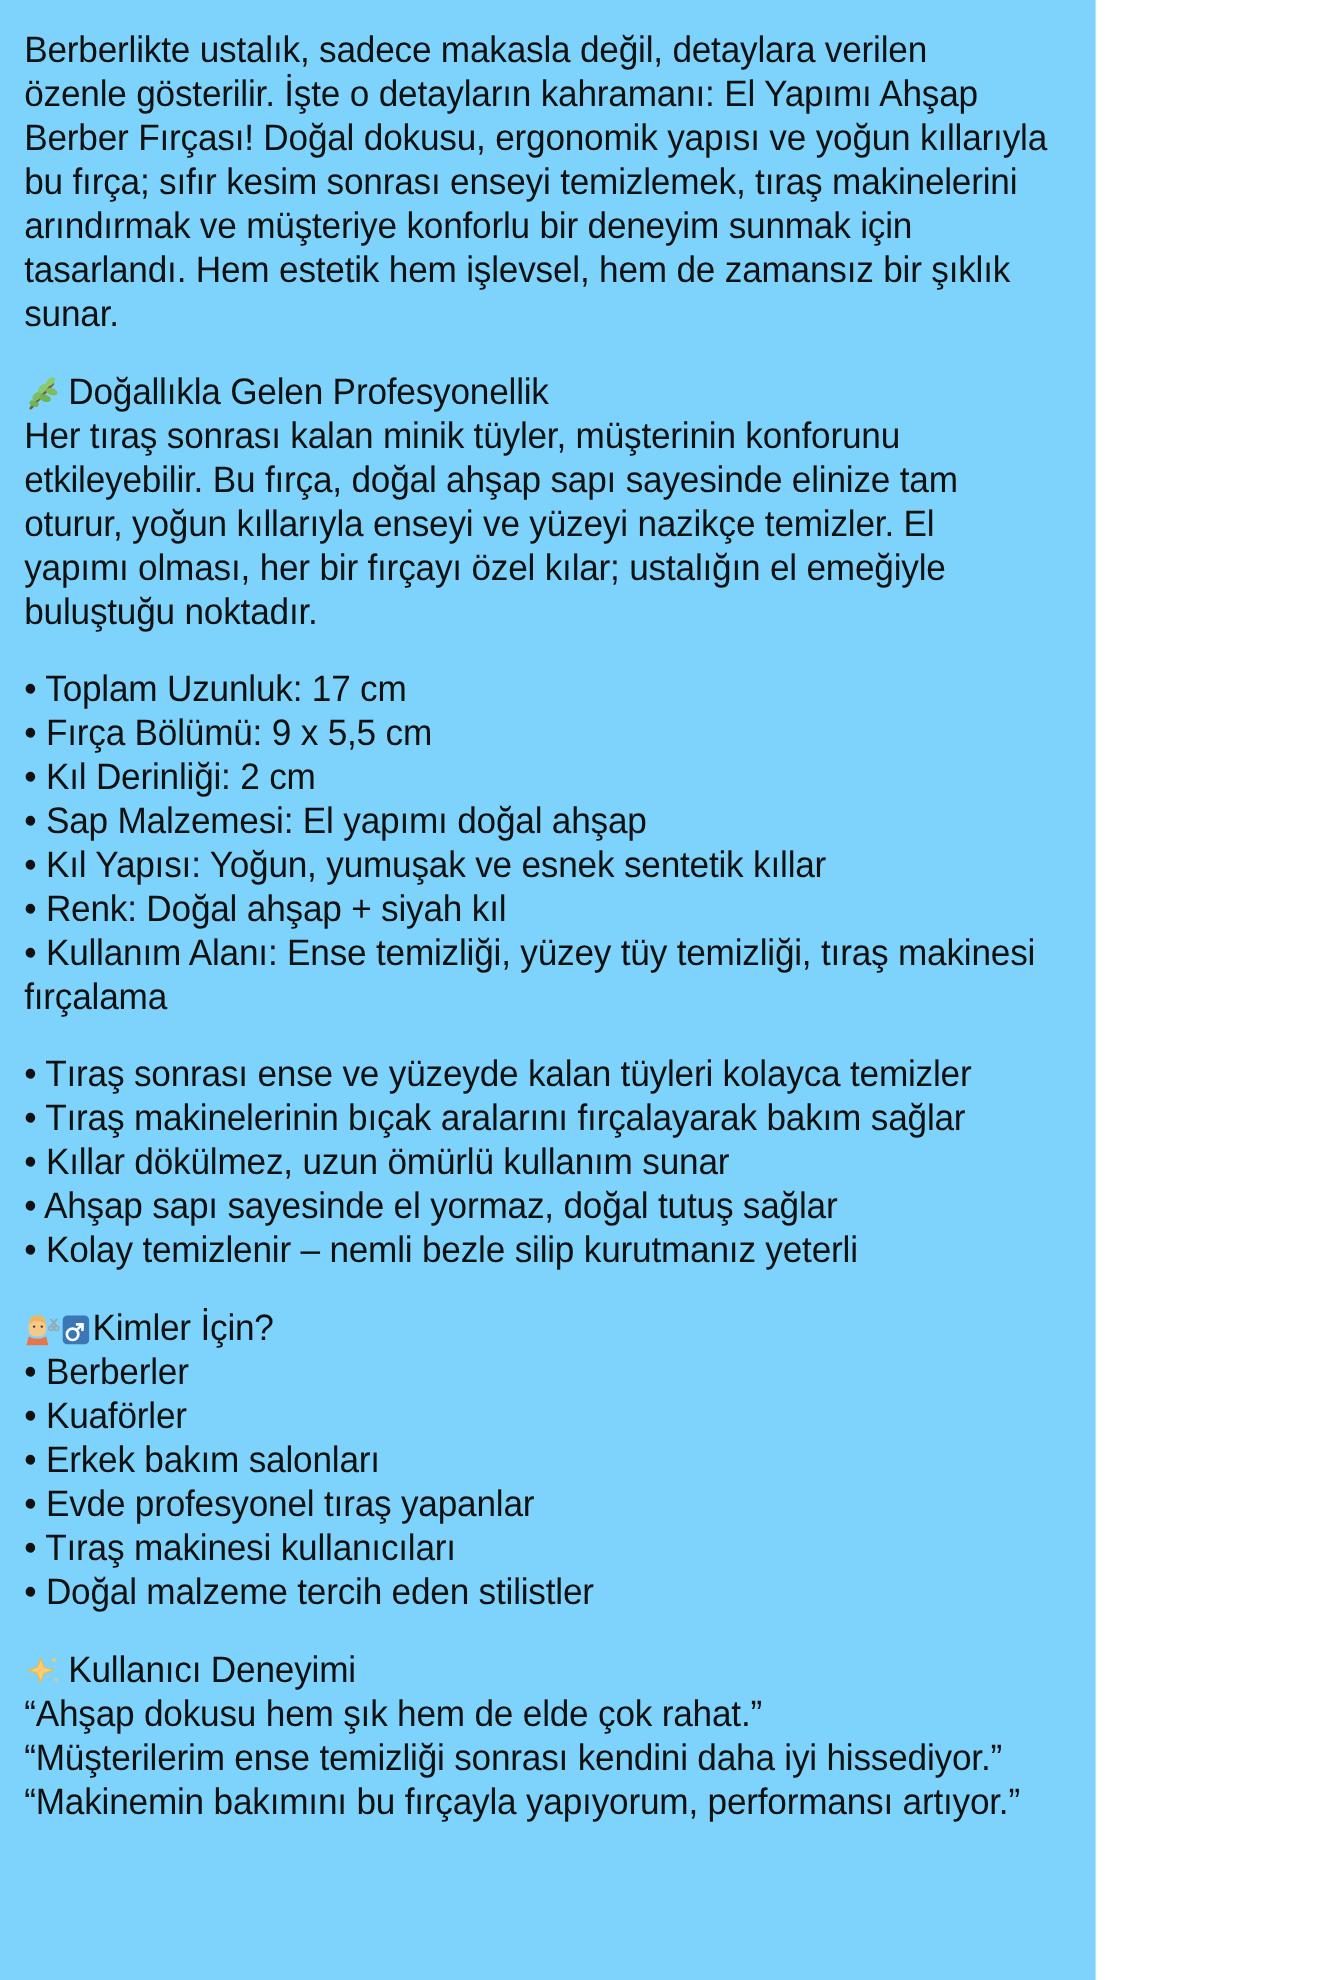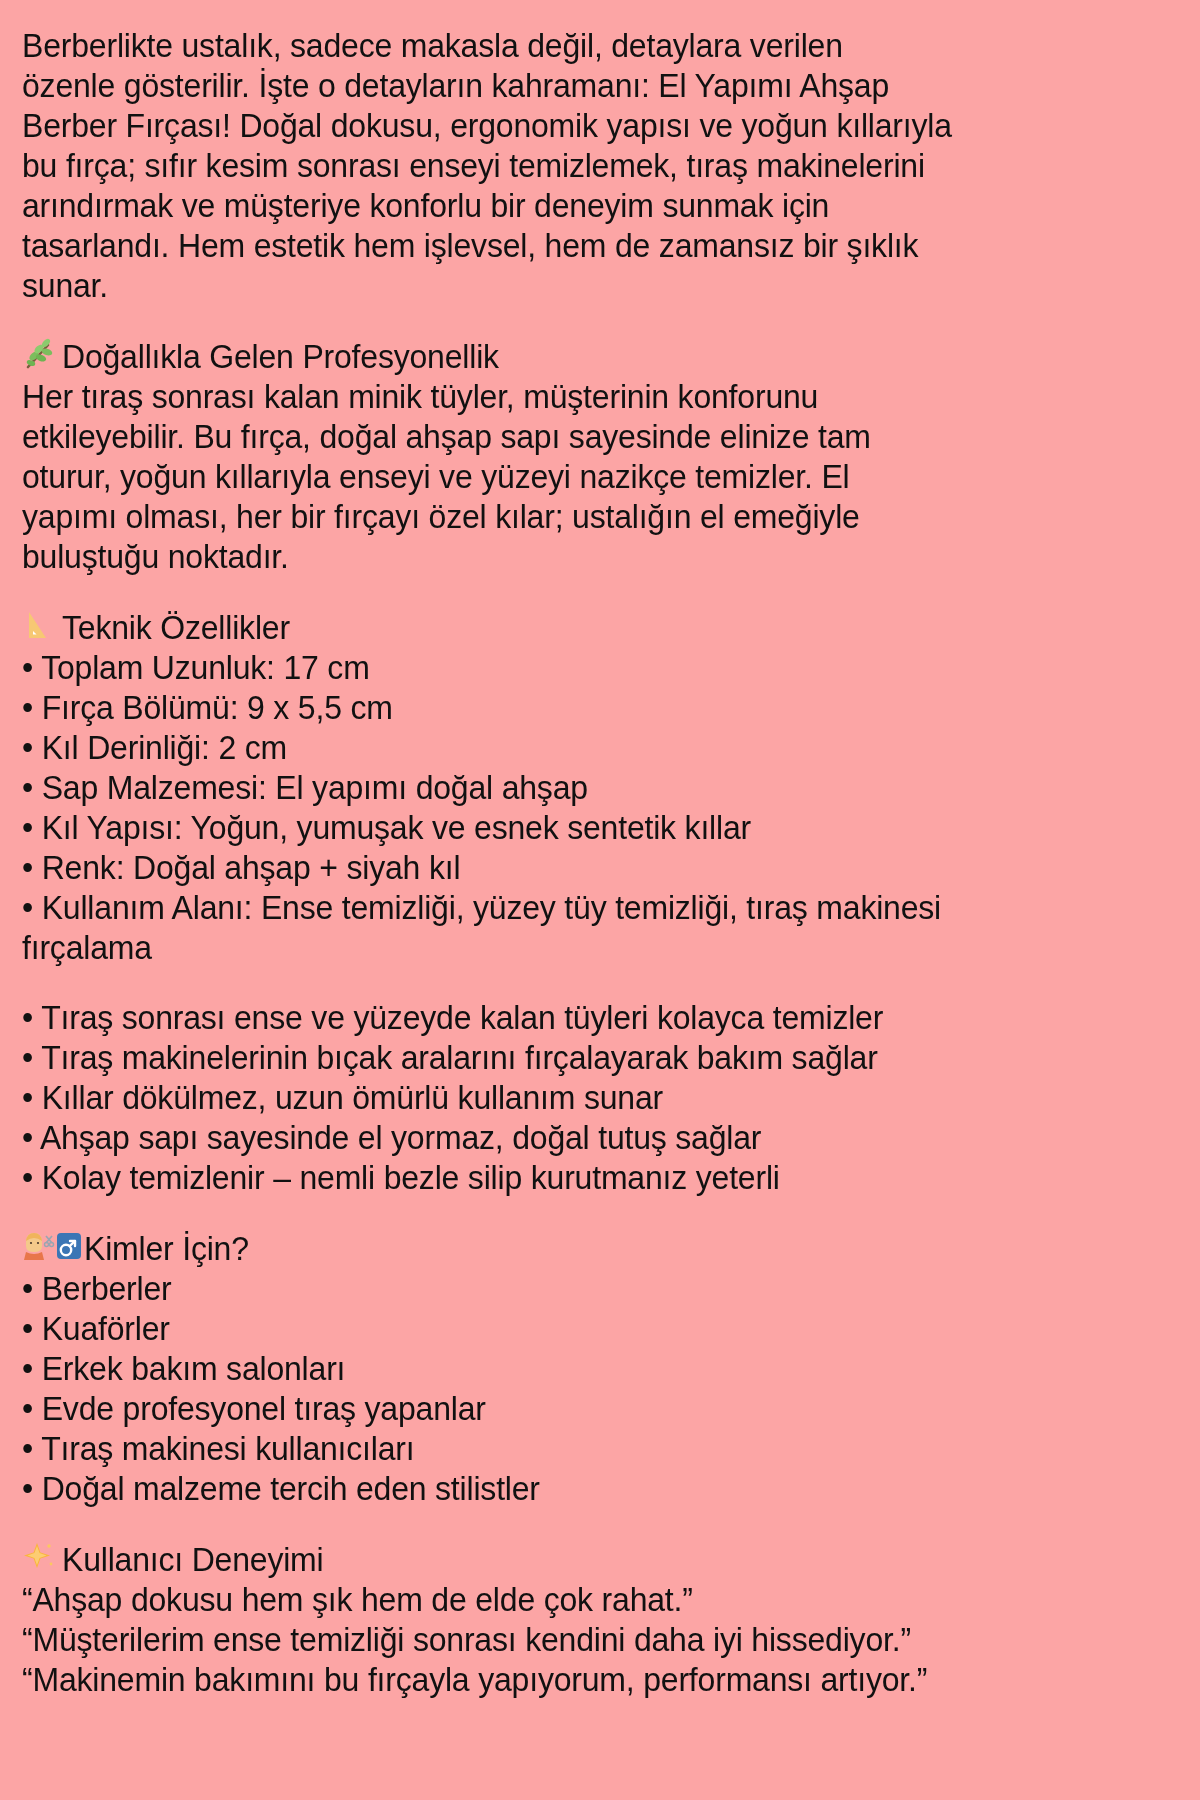--- a/index.html
+++ b/index.html
@@ -9,24 +9,24 @@
   }
   body {
     width: 1200px;
     height: 1800px;
     font-family: "Liberation Sans", "DejaVu Sans", sans-serif;
     color: #111111;
     -webkit-font-smoothing: antialiased;
   }
   #page {
     box-sizing: border-box;
-    width: 1200px;
+    width: 996px;
     height: 1800px;
     padding: 26px 98px 0 22px;
-    background: #fca5a5;
+    background: #7dd3fc;
     overflow: hidden;
   }
   .para,
   .section {
     margin: 0 0 30px 0;
   }
   .line {
     font-size: 33.5px;
     line-height: 40px;
     letter-spacing: -0.2px;
@@ -34,21 +34,21 @@
     font-stretch: condensed;
     transform: scaleX(0.955);
     transform-origin: left center;
   }
   .heading-line {
     font-size: 33.5px;
     line-height: 41px;
     letter-spacing: -0.2px;
     white-space: pre;
     display: flex;
-    align-items: flex-start;
+    align-items: center;
     gap: 0;
   }
   .heading-line .htext {
     transform: scaleX(0.955);
     transform-origin: left center;
     display: inline-block;
   }
   .emoji {
     display: inline-block;
     width: 40px;
@@ -110,29 +110,20 @@
       <span class="htext">Doğallıkla Gelen Profesyonellik</span>
     </div>
     <div class="line">Her tıraş sonrası kalan minik tüyler, müşterinin konforunu</div>
     <div class="line">etkileyebilir. Bu fırça, doğal ahşap sapı sayesinde elinize tam</div>
     <div class="line">oturur, yoğun kıllarıyla enseyi ve yüzeyi nazikçe temizler. El</div>
     <div class="line">yapımı olması, her bir fırçayı özel kılar; ustalığın el emeğiyle</div>
     <div class="line">buluştuğu noktadır.</div>
   </div>
 
   <div class="section">
-    <div class="heading-line">
-      <span class="emoji">
-        <svg width="38" height="32" viewBox="0 0 38 32" xmlns="http://www.w3.org/2000/svg">
-          <path d="M7 3 L7 29 L24 29 Z" fill="#f7c873"></path>
-          <path d="M11 22 L11 25.5 L14.6 25.5 Z" fill="#ffffff"></path>
-        </svg>
-      </span>
-      <span class="htext">Teknik Özellikler</span>
-    </div>
     <div class="bullet-line">• Toplam Uzunluk: 17 cm</div>
     <div class="bullet-line">• Fırça Bölümü: 9 x 5,5 cm</div>
     <div class="bullet-line">• Kıl Derinliği: 2 cm</div>
     <div class="bullet-line">• Sap Malzemesi: El yapımı doğal ahşap</div>
     <div class="bullet-line">• Kıl Yapısı: Yoğun, yumuşak ve esnek sentetik kıllar</div>
     <div class="bullet-line">• Renk: Doğal ahşap + siyah kıl</div>
     <div class="bullet-line">• Kullanım Alanı: Ense temizliği, yüzey tüy temizliği, tıraş makinesi</div>
     <div class="bullet-line">fırçalama</div>
   </div>
 

